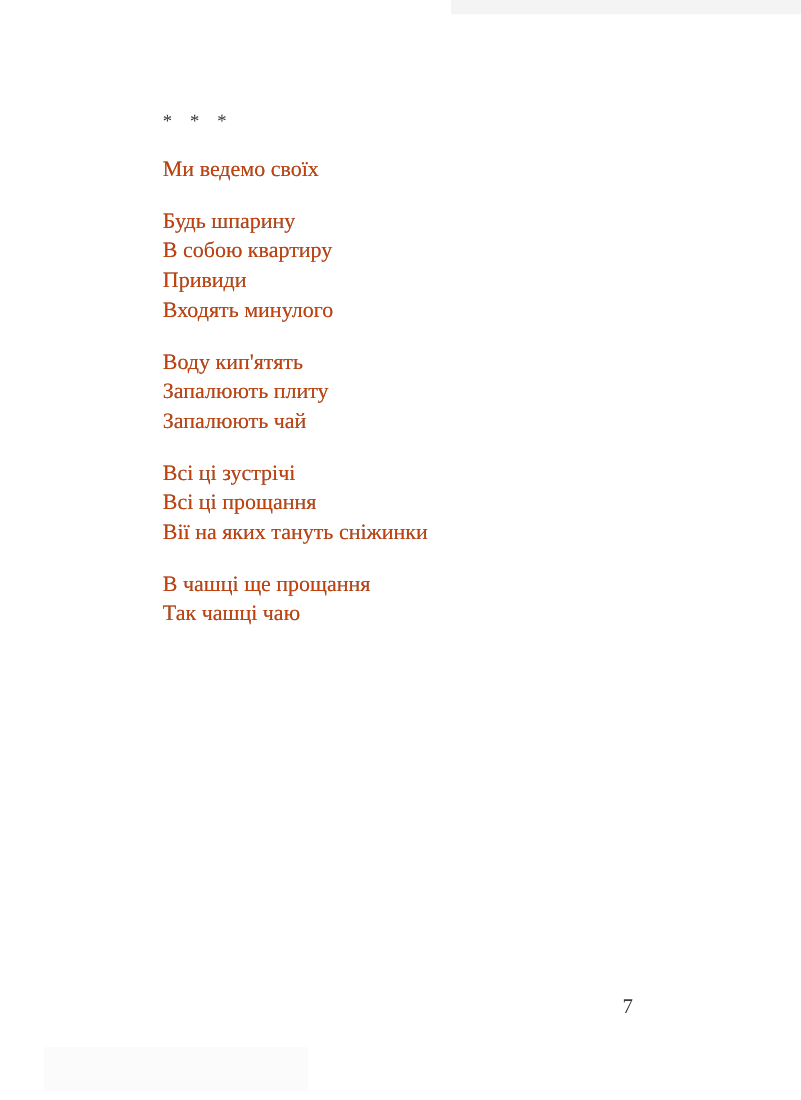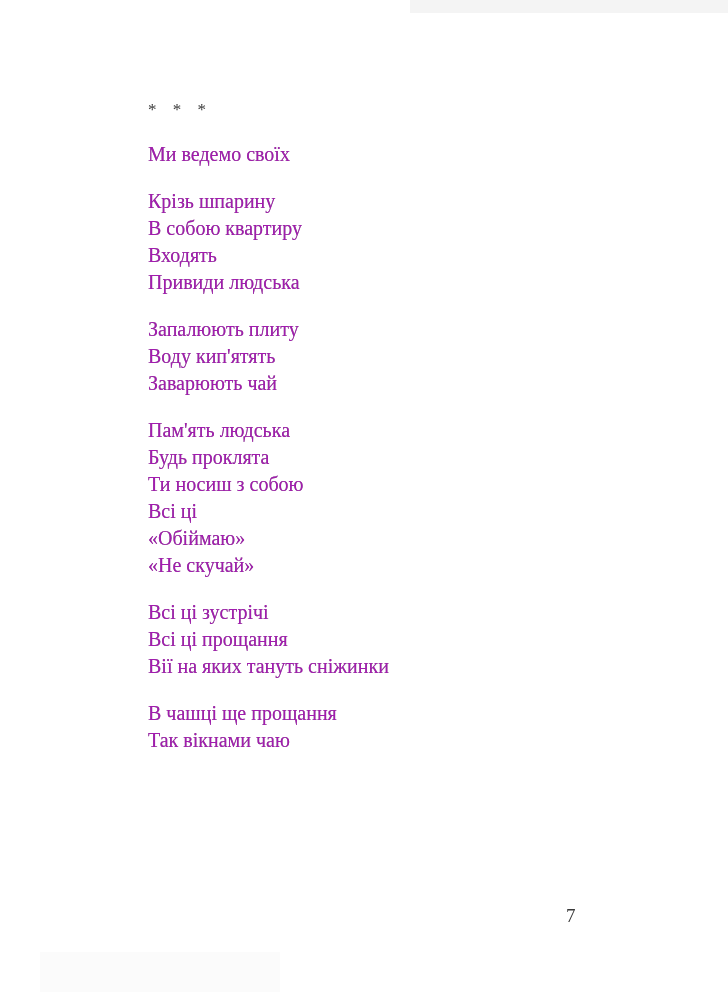--- a/index.html
+++ b/index.html
@@ -45,21 +45,21 @@
     margin-bottom: 18px;
     color: #3a3a3a;
   }
   .stanza {
     margin: 0 0 20px 0;
   }
   .poem-line {
     font-size: 20px;
     line-height: 27px;
     white-space: pre;
-    color: #a21caf;
+    color: #c2410c;
     
     text-shadow: 0 0 0.4px rgba(46,46,46,0.55);
   }
   .page-number {
     position: absolute;
     left: 566px;
     top: 905px;
     font-size: 19px;
     line-height: 22px;
     color: #3a3a3a;
@@ -71,43 +71,35 @@
 <div class="scan-band-top"></div>
 <div class="scan-band-bottom"></div>
 
 <div class="poem">
   <div class="section-marker">* * *</div>
   <div id="stanzas">
       <div class="stanza">
         <div class="poem-line">Ми ведемо своїх</div>
       </div>
       <div class="stanza">
-        <div class="poem-line">Крізь шпарину</div>
+        <div class="poem-line">Будь шпарину</div>
         <div class="poem-line">В собою квартиру</div>
-        <div class="poem-line">Входять</div>
-        <div class="poem-line">Привиди людська</div>
+        <div class="poem-line">Привиди</div>
+        <div class="poem-line">Входять минулого</div>
       </div>
       <div class="stanza">
+        <div class="poem-line">Воду кип'ятять</div>
         <div class="poem-line">Запалюють плиту</div>
-        <div class="poem-line">Воду кип'ятять</div>
-        <div class="poem-line">Заварюють чай</div>
-      </div>
-      <div class="stanza">
-        <div class="poem-line">Пам'ять людська</div>
-        <div class="poem-line">Будь проклята</div>
-        <div class="poem-line">Ти носиш з собою</div>
-        <div class="poem-line">Всі ці</div>
-        <div class="poem-line">«Обіймаю»</div>
-        <div class="poem-line">«Не скучай»</div>
+        <div class="poem-line">Запалюють чай</div>
       </div>
       <div class="stanza">
         <div class="poem-line">Всі ці зустрічі</div>
         <div class="poem-line">Всі ці прощання</div>
         <div class="poem-line">Вії на яких тануть сніжинки</div>
       </div>
       <div class="stanza">
         <div class="poem-line">В чашці ще прощання</div>
-        <div class="poem-line">Так вікнами чаю</div>
+        <div class="poem-line">Так чашці чаю</div>
       </div>
     </div>
 </div>
 
 <div class="page-number">7</div>
 
 </body></html>

